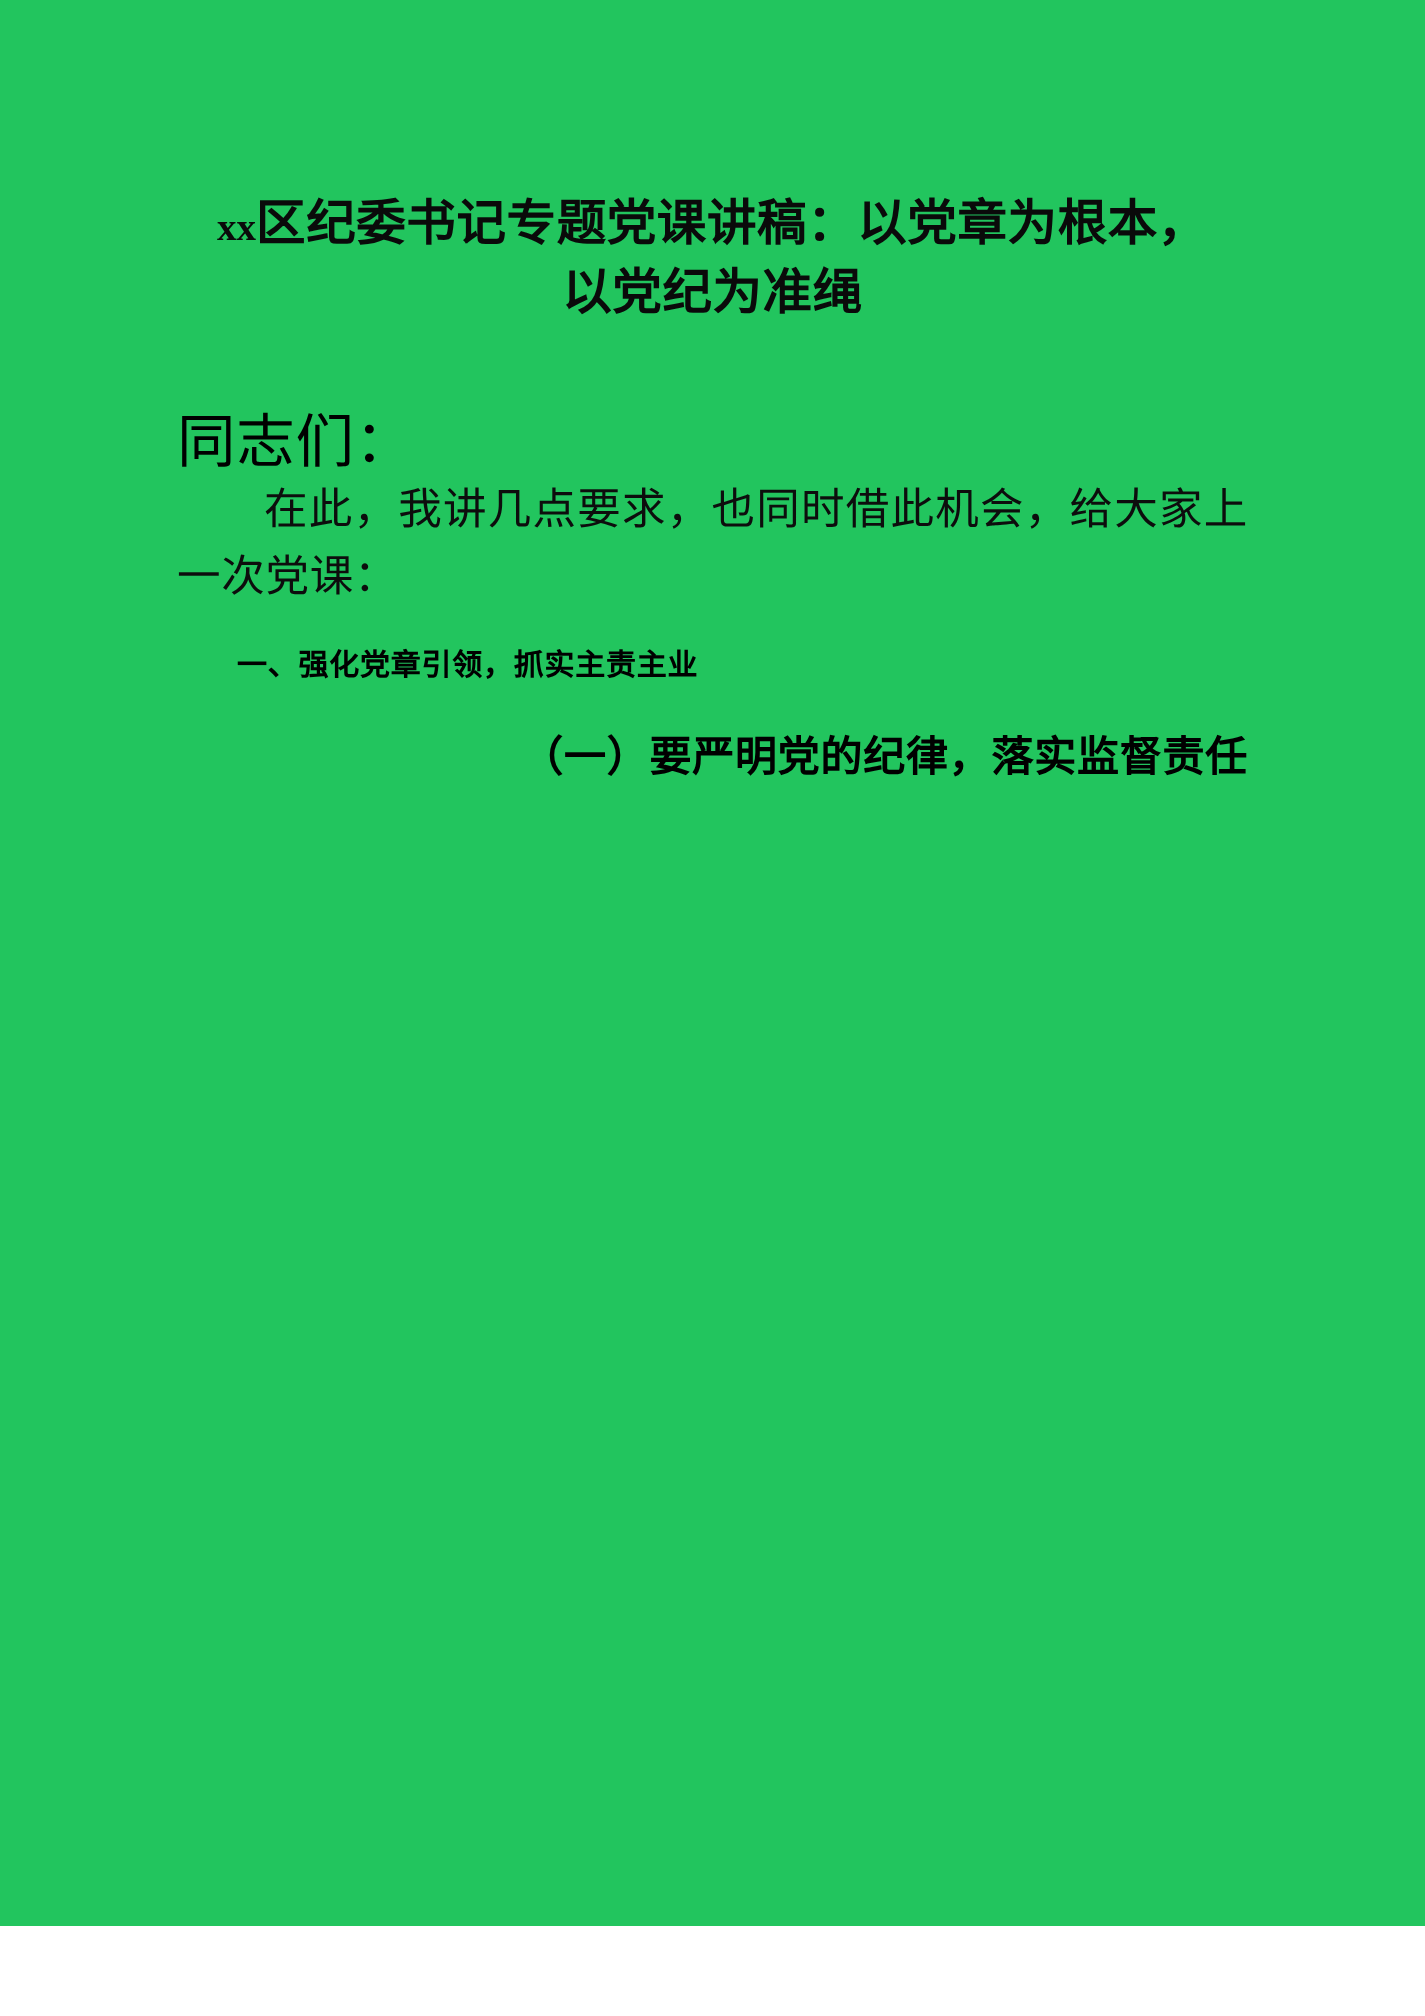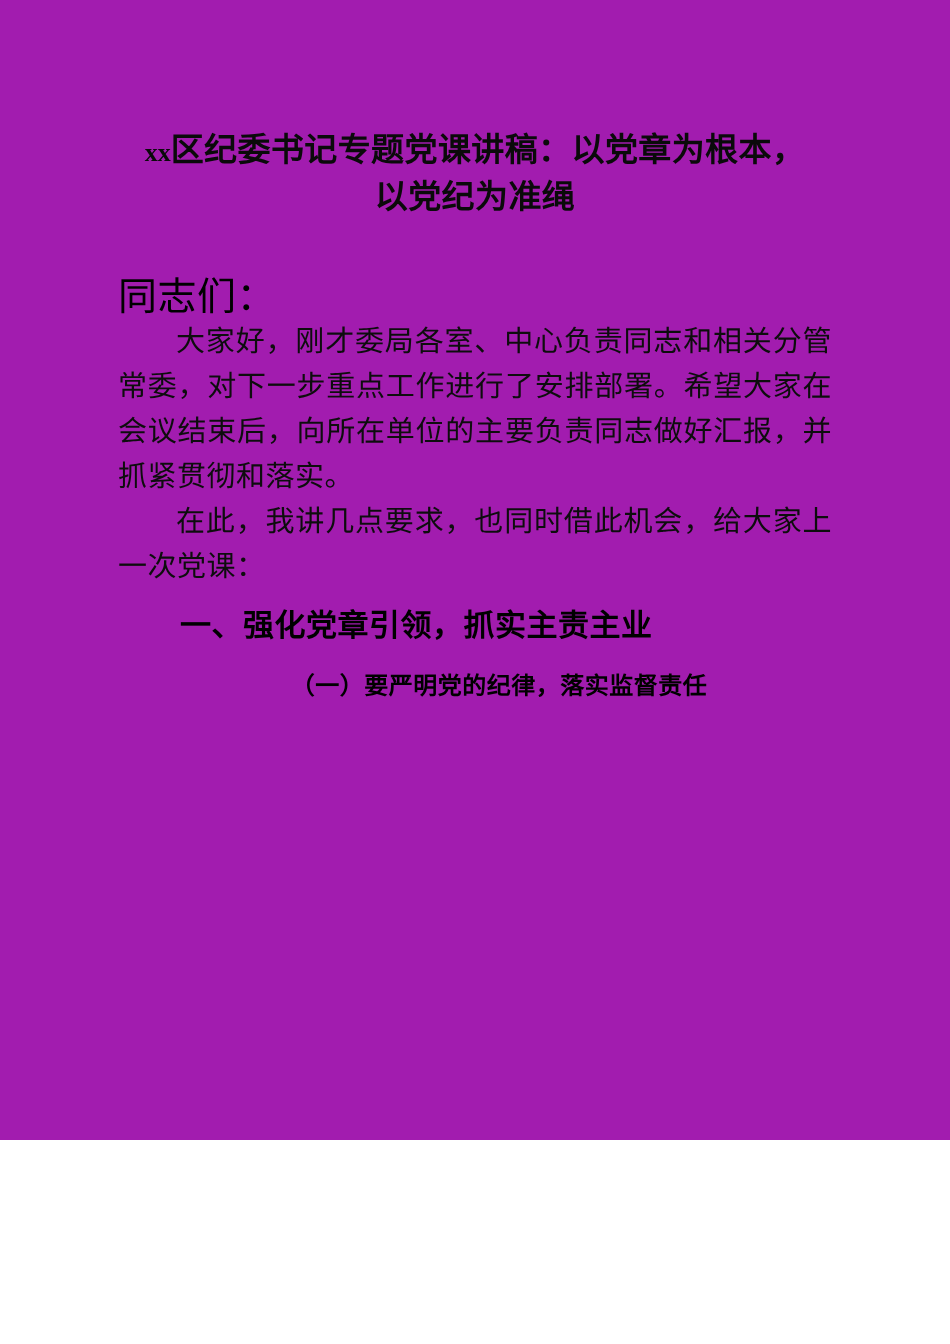--- a/index.html
+++ b/index.html
@@ -13,22 +13,22 @@
     height: 1344px;
     overflow: hidden;
     font-family: "Liberation Serif", "DejaVu Serif", serif;
     color: #000000;
     -webkit-font-smoothing: antialiased;
   }
 
   .page {
     position: relative;
     width: 950px;
-    height: 1140px;
-    background: #a21caf;
+    height: 1284px;
+    background: #22c55e;
     box-sizing: border-box;
     padding: 0;
   }
 
   .content {
     position: absolute;
     left: 118px;
     top: 0;
     width: 714px;
   }
@@ -84,53 +84,52 @@
     padding: 0 2px;
   }
 
   
   h2.heading-1 {
     margin: 0;
     padding-top: 14px;
     padding-bottom: 6px;
     font-family: "Liberation Sans", "DejaVu Sans", sans-serif;
     font-weight: 700;
-    font-size: 31px;
+    font-size: 20px;
     line-height: 45px;
     letter-spacing: 0.5px;
     text-indent: 2em;
     text-align: left;
     color: #000000;
   }
 
   h3.heading-2 {
     margin: 0;
     padding-top: 10px;
     padding-bottom: 2px;
     font-family: "Liberation Serif", "DejaVu Serif", serif;
     font-weight: 700;
-    font-size: 24px;
+    font-size: 28px;
     line-height: 45px;
     letter-spacing: 0.5px;
     text-indent: 2em;
-    text-align: center;
+    text-align: right;
     color: #000000;
   }
 </style>
 </head>
 <body>
 
 <div class="page">
   <div class="content">
 
     <h1 class="doc-title"><span class="latin">xx</span>区纪委书记专题党课讲稿：以党章为根本，<br>以党纪为准绳</h1>
 
     <p class="salutation">同志们：</p>
 
     <div id="body-blocks">
-        <p class="body-para">大家好，刚才委局各室、中心负责同志和相关分管常委，对下一步重点工作进行了安排部署。希望大家在会议结束后，向所在单位的主要负责同志做好汇报，并抓紧贯彻和落实。</p>
         <p class="body-para">在此，我讲几点要求，也同时借此机会，给大家上一次党课：</p>
         <h2 class="heading-1">一、强化党章引领，抓实主责主业</h2>
         <h3 class="heading-2">（一）要严明党的纪律，落实监督责任</h3>
       </div>
 
   </div>
 </div>
 
 </body></html>

